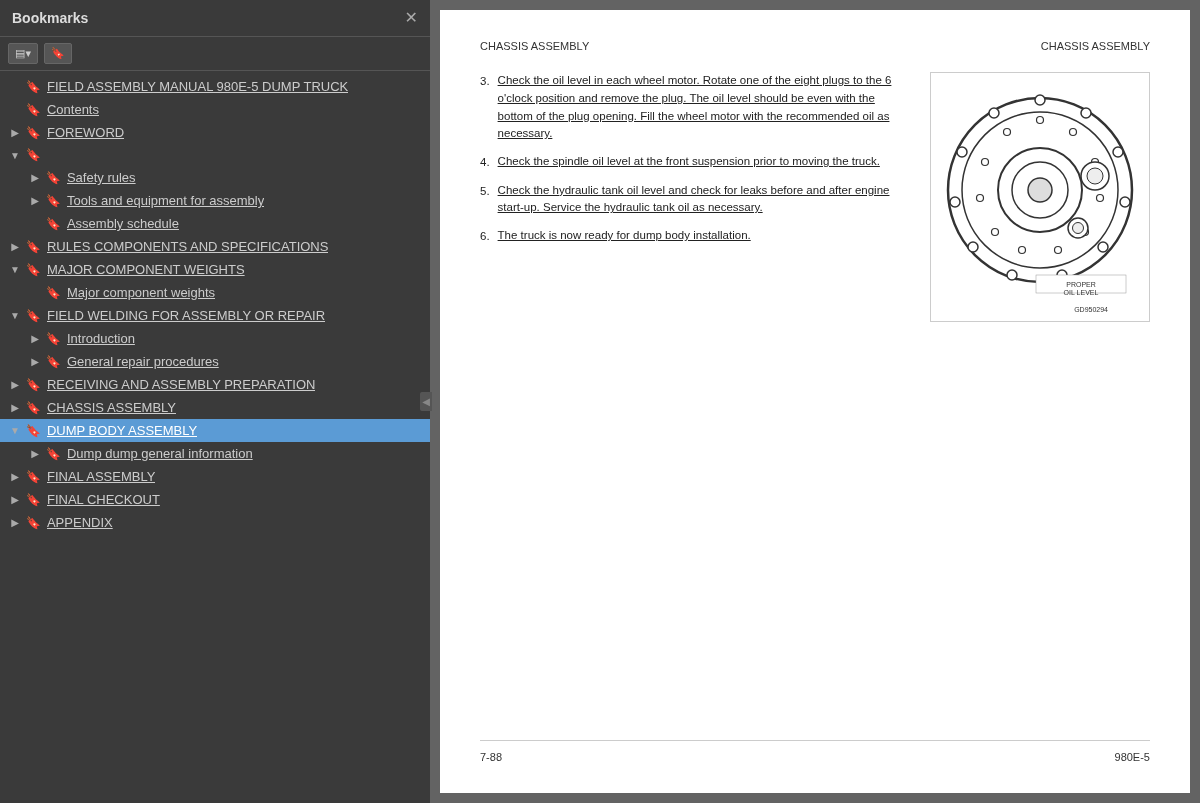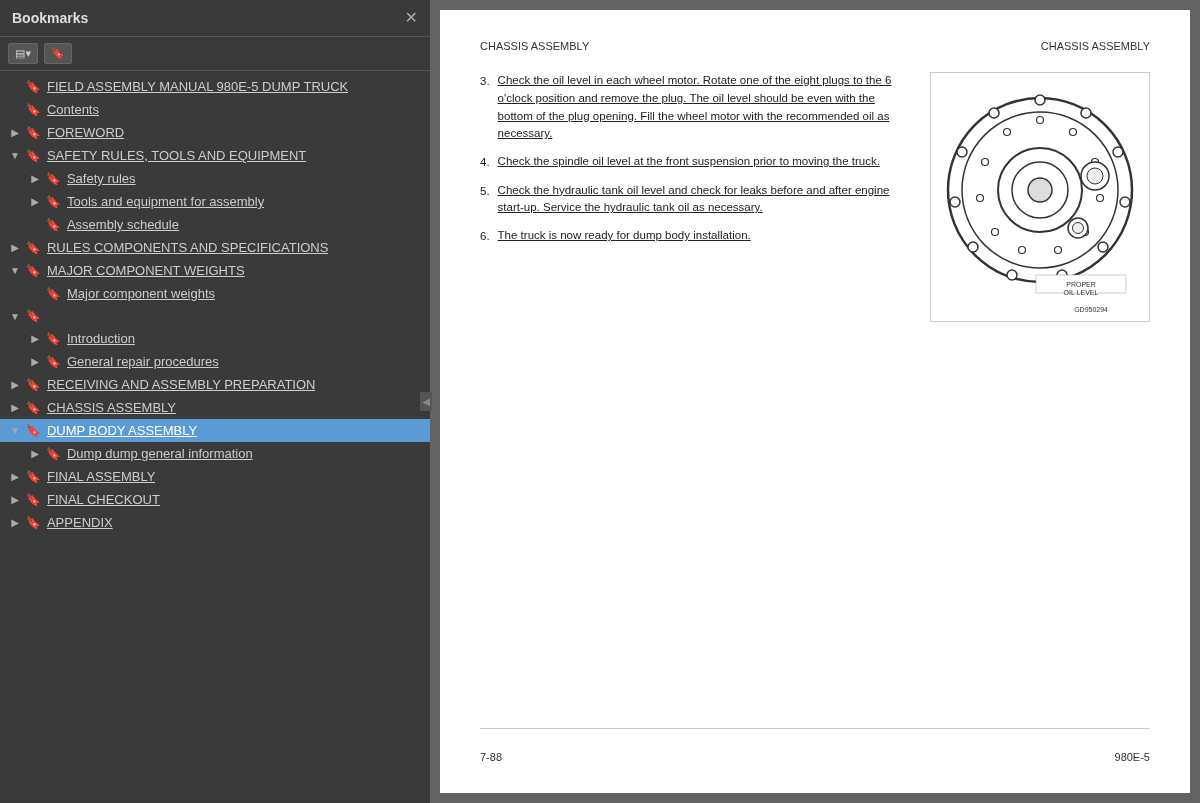--- a/index.html
+++ b/index.html
@@ -238,21 +238,21 @@
 
     #wheel-svg {
       width: 200px;
       height: 235px;
     }
 
     #page-footer {
       display: flex;
       justify-content: space-between;
       margin-top: 22px;
-      padding-top: 22px;
+      padding-top: 10px;
       border-top: 1px solid #ccc;
       font-size: 11px;
       color: #333;
       align-items: flex-end;
     }
   </style>
 </head>
 <body>
 
 <div id="bookmarks-panel">
@@ -280,21 +280,20 @@
         <span class="bookmark-label">Contents</span>
       </div>
       <div class="bookmark-item level-0">
         <span class="bookmark-expand">▶</span>
         <span class="bookmark-icon">🔖</span>
         <span class="bookmark-label">FOREWORD</span>
       </div>
       <div class="bookmark-item level-0">
         <span class="bookmark-expand">▼</span>
         <span class="bookmark-icon">🔖</span>
-        <span class="bookmark-label">SAFETY RULES, TOOLS AND EQUIPMENT</span>
       </div>
       <div class="bookmark-item level-1">
         <span class="bookmark-expand">▶</span>
         <span class="bookmark-icon">🔖</span>
         <span class="bookmark-label">Safety rules</span>
       </div>
       <div class="bookmark-item level-1">
         <span class="bookmark-expand">▶</span>
         <span class="bookmark-icon">🔖</span>
         <span class="bookmark-label">Tools and equipment for assembly</span>
@@ -315,20 +314,21 @@
         <span class="bookmark-label">MAJOR COMPONENT WEIGHTS</span>
       </div>
       <div class="bookmark-item level-1">
         <span class="bookmark-expand"></span>
         <span class="bookmark-icon">🔖</span>
         <span class="bookmark-label">Major component weights</span>
       </div>
       <div class="bookmark-item level-0">
         <span class="bookmark-expand">▼</span>
         <span class="bookmark-icon">🔖</span>
+        <span class="bookmark-label">FIELD WELDING FOR ASSEMBLY OR REPAIR</span>
       </div>
       <div class="bookmark-item level-1">
         <span class="bookmark-expand">▶</span>
         <span class="bookmark-icon">🔖</span>
         <span class="bookmark-label">Introduction</span>
       </div>
       <div class="bookmark-item level-1">
         <span class="bookmark-expand">▶</span>
         <span class="bookmark-icon">🔖</span>
         <span class="bookmark-label">General repair procedures</span>

